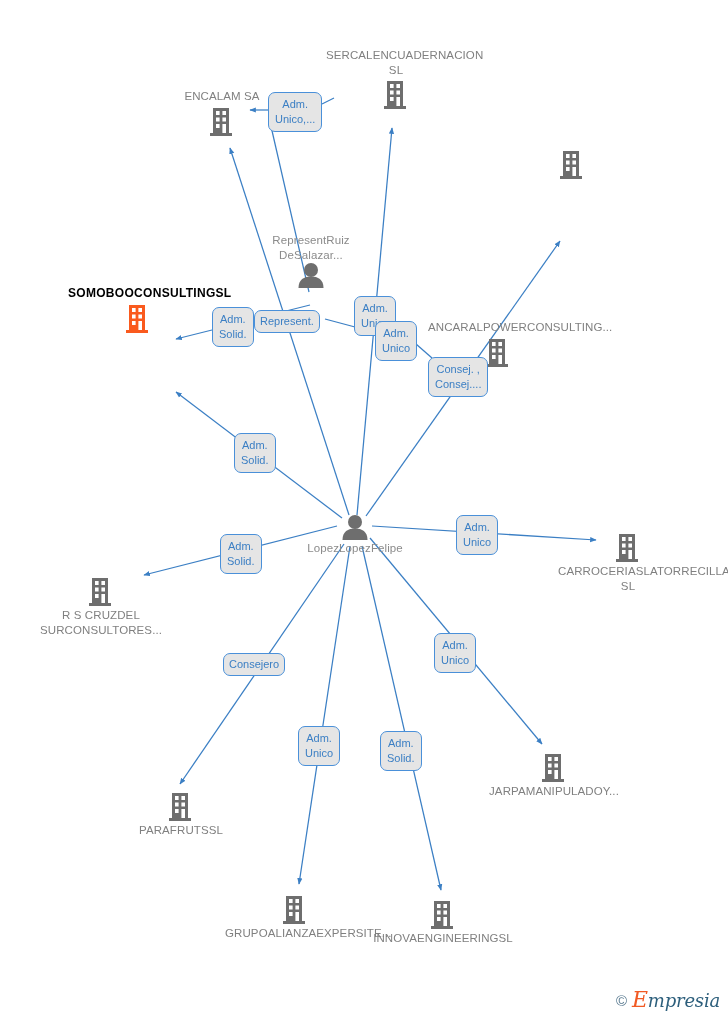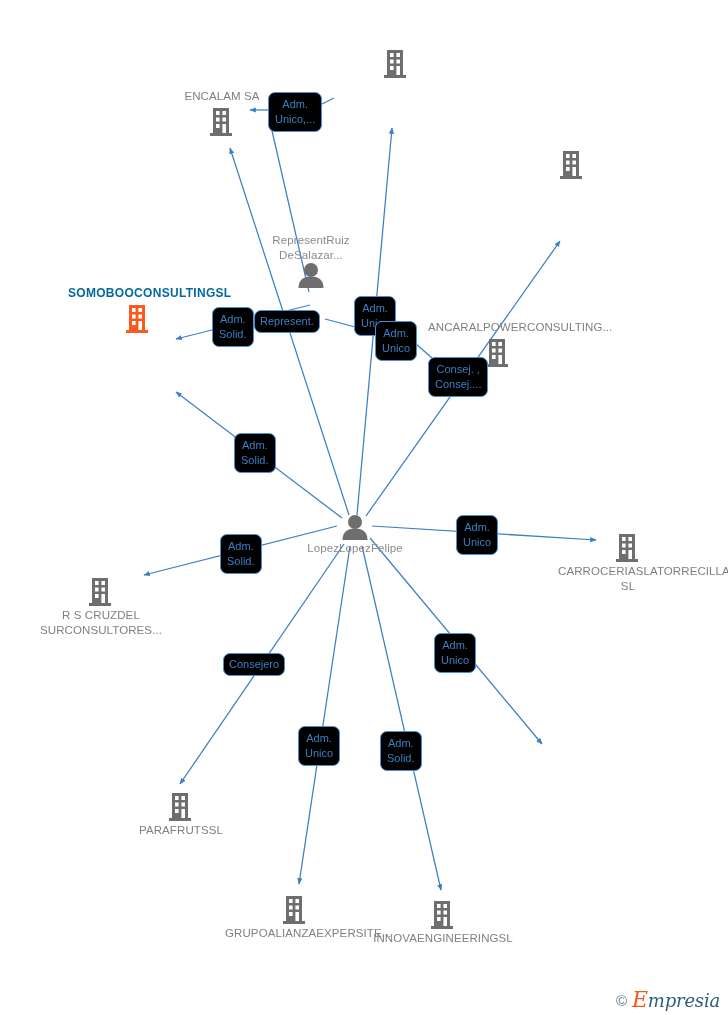--- a/index.html
+++ b/index.html
@@ -47,32 +47,32 @@
     line-height: 14.5px;
     color: #808080;
     letter-spacing: .1px;
   }
   
   .node.company .caption { margin-bottom: 2px; }
   .node.company.below .caption { margin-bottom: 0; margin-top: 2px; }
   .node.person .caption { margin-top: 1px; color: #8b8b8b; }
 
   .node.focus .caption {
-    color: #0369a1;
+    color: #000000;
     font-weight: bold;
     font-size: 12px;
     line-height: 15px;
     letter-spacing: .3px;
   }
 
   
   .chip {
     position: absolute;
     box-sizing: border-box;
-    background: #000000;
+    background: #e5e5e5;
     border: 1.3px solid #4a90d9;
     border-radius: 7px;
     color: #3b7fc4;
     font-size: 11px;
     line-height: 15px;
     text-align: center;
     padding: 3px 5px;
     white-space: nowrap;
     z-index: 9;
   }
@@ -181,20 +181,21 @@
         <rect x="12.4" y="5" width="3.6" height="4" fill="#ffffff"></rect>
         <rect x="6" y="11.5" width="3.6" height="4" fill="#ffffff"></rect>
         <rect x="12.4" y="11.5" width="3.6" height="4" fill="#ffffff"></rect>
         <rect x="6" y="18" width="3.6" height="4" fill="#ffffff"></rect>
         <rect x="12.4" y="18" width="3.6" height="9" fill="#ffffff"></rect>
       </svg>
     </span>
   </div>
 
   <div class="node company" style="left:396px; top:48px;">
+    <span class="caption"><span class="l">SERCAL</span><span class="l">ENCUADERNACION SL</span></span>
     <span class="glyph">
       <svg width="24" height="30" viewBox="0 0 24 30" aria-hidden="true">
         <rect x="3" y="2" width="16" height="25" fill="#6e6e6e"></rect>
         <rect x="0" y="27" width="22" height="3" fill="#6e6e6e"></rect>
         <rect x="6" y="5" width="3.6" height="4" fill="#ffffff"></rect>
         <rect x="12.4" y="5" width="3.6" height="4" fill="#ffffff"></rect>
         <rect x="6" y="11.5" width="3.6" height="4" fill="#ffffff"></rect>
         <rect x="12.4" y="11.5" width="3.6" height="4" fill="#ffffff"></rect>
         <rect x="6" y="18" width="3.6" height="4" fill="#ffffff"></rect>
         <rect x="12.4" y="18" width="3.6" height="9" fill="#ffffff"></rect>
@@ -294,20 +295,35 @@
         <rect x="12.4" y="5" width="3.6" height="4" fill="#ffffff"></rect>
         <rect x="6" y="11.5" width="3.6" height="4" fill="#ffffff"></rect>
         <rect x="12.4" y="11.5" width="3.6" height="4" fill="#ffffff"></rect>
         <rect x="6" y="18" width="3.6" height="4" fill="#ffffff"></rect>
         <rect x="12.4" y="18" width="3.6" height="9" fill="#ffffff"></rect>
       </svg>
     </span>
     <span class="caption"><span class="l">PARAFRUTS</span><span class="l">SL</span></span>
   </div>
 
+  <div class="node company below" style="left:554px; top:752px;">
+    <span class="glyph">
+      <svg width="24" height="30" viewBox="0 0 24 30" aria-hidden="true">
+        <rect x="3" y="2" width="16" height="25" fill="#6e6e6e"></rect>
+        <rect x="0" y="27" width="22" height="3" fill="#6e6e6e"></rect>
+        <rect x="6" y="5" width="3.6" height="4" fill="#ffffff"></rect>
+        <rect x="12.4" y="5" width="3.6" height="4" fill="#ffffff"></rect>
+        <rect x="6" y="11.5" width="3.6" height="4" fill="#ffffff"></rect>
+        <rect x="12.4" y="11.5" width="3.6" height="4" fill="#ffffff"></rect>
+        <rect x="6" y="18" width="3.6" height="4" fill="#ffffff"></rect>
+        <rect x="12.4" y="18" width="3.6" height="9" fill="#ffffff"></rect>
+      </svg>
+    </span>
+    <span class="caption"><span class="l">JARPA</span><span class="l">MANIPULADO</span><span class="l">Y...</span></span>
+  </div>
 
   <div class="node company below" style="left:295px; top:894px;">
     <span class="glyph">
       <svg width="24" height="30" viewBox="0 0 24 30" aria-hidden="true">
         <rect x="3" y="2" width="16" height="25" fill="#6e6e6e"></rect>
         <rect x="0" y="27" width="22" height="3" fill="#6e6e6e"></rect>
         <rect x="6" y="5" width="3.6" height="4" fill="#ffffff"></rect>
         <rect x="12.4" y="5" width="3.6" height="4" fill="#ffffff"></rect>
         <rect x="6" y="11.5" width="3.6" height="4" fill="#ffffff"></rect>
         <rect x="12.4" y="11.5" width="3.6" height="4" fill="#ffffff"></rect>

